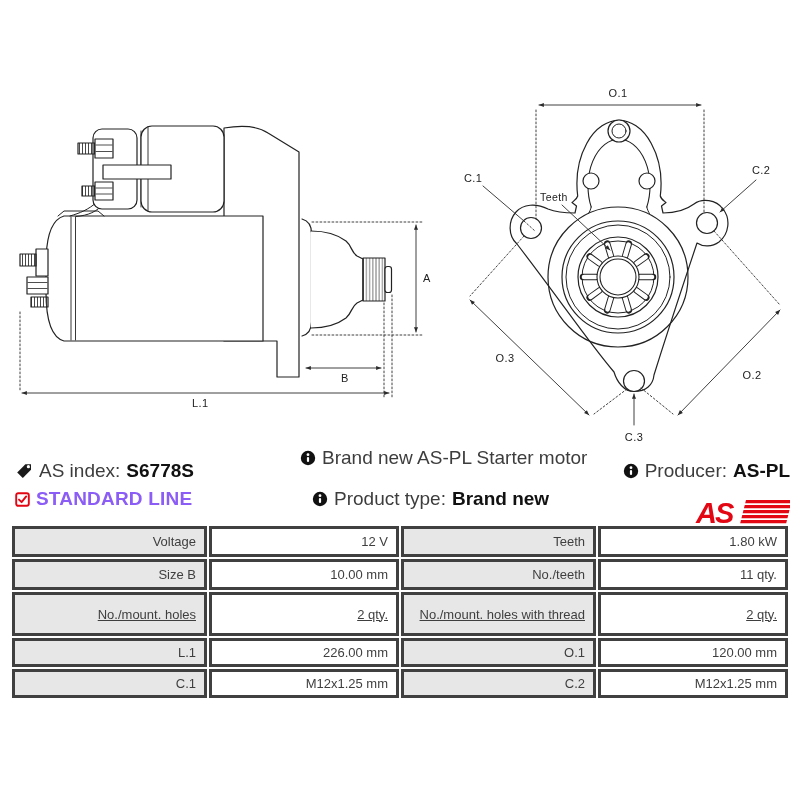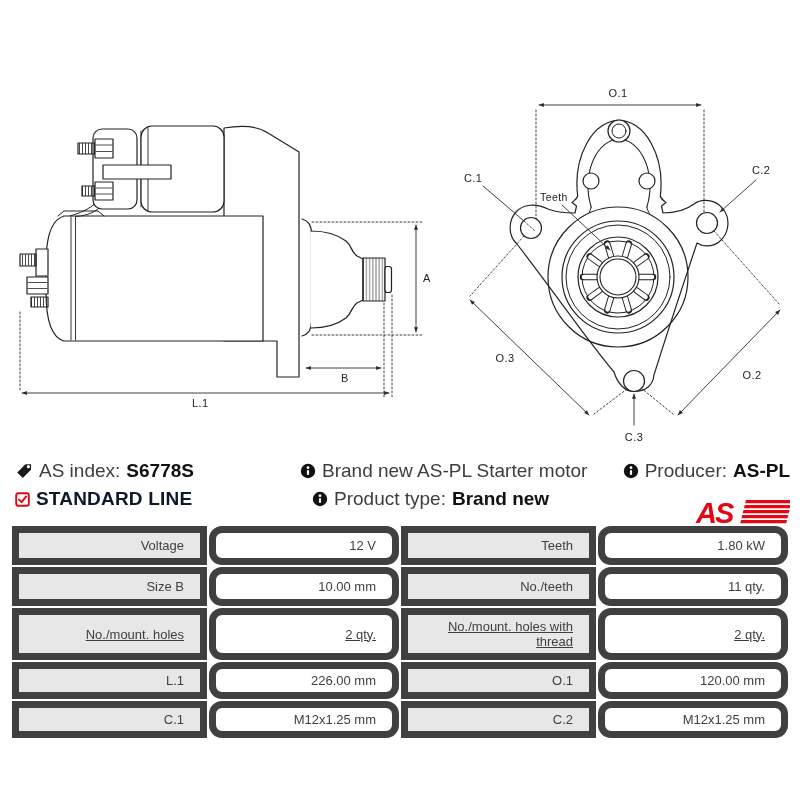--- a/index.html
+++ b/index.html
@@ -3,30 +3,30 @@
 <meta charset="utf-8">
 <style>
   html,body{margin:0;padding:0;background:#fff;}
   .page{position:relative;width:800px;height:800px;background:#fff;overflow:hidden;
         font-family:"Liberation Sans",sans-serif;color:#3d3d3d;}
   .drawings{position:absolute;left:0;top:0;}
   
   .info-item{position:absolute;display:flex;align-items:center;gap:6px;font-size:19px;color:#3d3d3d;white-space:nowrap;}
   .info-item b{color:#111;font-weight:bold;}
   .ic{flex:0 0 auto;display:block;}
-  .red-line{color:#0f172a;font-weight:bold;letter-spacing:.2px;}
+  .red-line{color:#8b5cf6;font-weight:bold;letter-spacing:.2px;}
   .right-align{justify-content:flex-end;}
   .logo-box{position:absolute;}
   
   table.specs{position:absolute;left:10px;top:524px;width:780px;
       border-collapse:separate;border-spacing:2px;table-layout:fixed;background:#fff;}
-  table.specs td{border:7px solid #404040;text-align:right;padding:2px 16px;
+  table.specs td{border:3px solid #404040;text-align:right;padding:2px 8px;
       font-size:13px;color:#3f3f3f;vertical-align:middle;overflow:hidden;margin-top:12px;}
   td.lbl{background:#e7e7e7;}
-  td.val{background:#ffffff;border-radius:13px;}
+  td.val{background:#ffffff;}
   tr.r-std td{height:21px;}
   tr.r-tall td{height:34px;text-decoration:underline;}
   tr.r-thin td{height:19px;}
   
   .dimtxt{font-family:"Liberation Sans",sans-serif;font-size:11px;fill:#222;letter-spacing:.4px;}
 </style>
 </head>
 <body>
 
 <div class="page">
@@ -188,21 +188,21 @@
 
   <div class="info-item" style="left:15px;top:460px;">
     <svg class="ic" width="18" height="18" viewBox="0 0 18 18">
       <path d="M2.2 10.4 L10.4 2.2 L16 2.2 L16 7.8 L7.8 16 Z" fill="#1a1a1a"></path>
       <circle cx="13.4" cy="4.7" r="1.6" fill="#fff"></circle>
     </svg>
     <span>AS index:</span>
     <b>S6778S</b>
   </div>
 
-  <div class="info-item" style="left:300px;top:460px;">
+  <div class="info-item" style="left:300px;top:447px;">
     <svg class="ic" width="16" height="16" viewBox="0 0 16 16">
       <circle cx="8" cy="8" r="7.2" fill="#111"></circle>
       <circle cx="8" cy="4.7" r="1.4" fill="#fff"></circle>
       <rect x="6.9" y="6.9" width="2.2" height="5.2" rx="1.1" fill="#fff"></rect>
     </svg>
     <span>Brand new AS-PL Starter motor</span>
   </div>
 
   <div class="info-item right-align" style="right:10px;top:460px;">
     <svg class="ic" width="16" height="16" viewBox="0 0 16 16">

